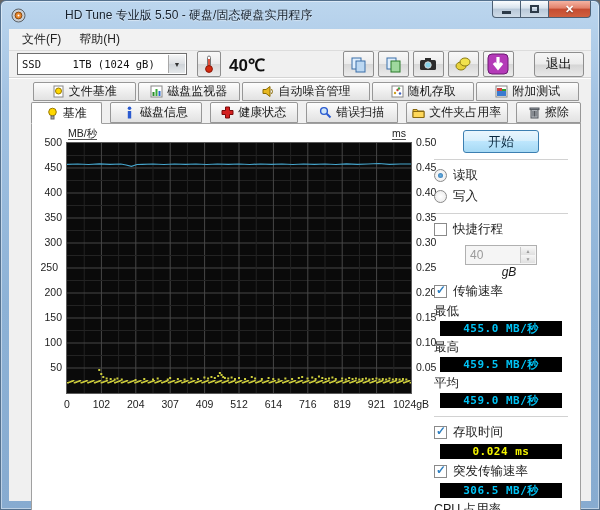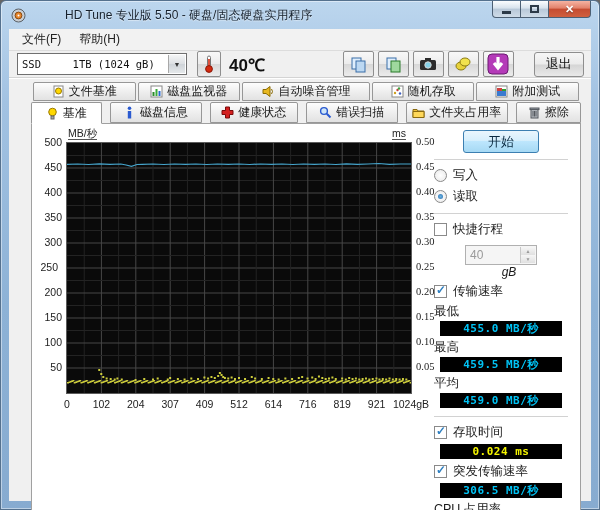--- a/index.html
+++ b/index.html
@@ -59,21 +59,21 @@
   .tab-icon { width:13px; height:13px; flex:0 0 auto; }
 
   .content { flex:1; background:#fff; border:1px solid #a0a0a0; display:flex; position:relative; }
 
   .chart-area { position:relative; width:392px; overflow:visible; }
   .axis-title { position:absolute; top:3px; font-size:10.5px; color:#222; border-bottom:1px solid #555; line-height:12px; }
   .plot-box { position:absolute; left:34px; top:18px; width:346px; height:252px; border:1px solid #5c5c5c; background:#0a0a0a; }
   .plot-box svg { display:block; }
   .ytick { position:absolute; font-size:10.5px; color:#222; width:30px; }
   .ytick.left { text-align:right; }
-  .ytick.right { text-align:left;font-family:Liberation Serif, serif; }
+  .ytick.right { text-align:left; }
   .xtick { position:absolute; font-size:10.5px; color:#222; transform:translateX(-50%); white-space:nowrap; }
 
   .side-panel { flex:1; padding:6px 12px 0 10px; display:flex; flex-direction:column; font-size:12.5px; color:#1a1a1a; }
   .start-btn { align-self:center; width:76px; height:23px; border:1px solid #3c7fb1; border-radius:3px;
     background:linear-gradient(180deg,#eaf6fd,#d7effc 45%,#bde6fd 50%,#a6d9f4); font-size:13px; color:#0a2a40;
     display:flex; align-items:center; justify-content:center; margin-top:0; }
   .sep { border-top:1px solid #d2d2d2; box-shadow:0 1px 0 #fff; margin:6px 0 5px 0; }
   .opt-row { display:flex; align-items:center; gap:6px; margin:2px 0; }
   .radio { width:13px; height:13px; border-radius:50%; border:1px solid #8a8a8a; background:radial-gradient(#fff,#e8e8e8); position:relative; flex:0 0 auto; }
   .radio.sel::after { content:""; position:absolute; inset:3px; border-radius:50%; background:radial-gradient(#6ab2e0,#2c70b0); }
@@ -673,26 +673,26 @@
             <div class="xtick" style="left: 379px; top: 274px;">1024gB</div>
           </div>
 
         <div class="side-panel">
           <div class="start-btn">
               <span>开始</span>
             </div>
           <div class="sep"></div>
 
           <div class="opt-row">
+            <span class="radio sel"></span>
+            <span>读取</span>
+          </div>
+          <div class="opt-row">
             <span class="radio"></span>
             <span>写入</span>
-          </div>
-          <div class="opt-row">
-            <span class="radio sel"></span>
-            <span>读取</span>
           </div>
           <div class="sep"></div>
 
           <div class="opt-row">
             <span class="checkbox"></span>
             <span>快捷行程</span>
           </div>
           <div class="spin-row">
             <div class="spin-box">
               <span>40</span>

